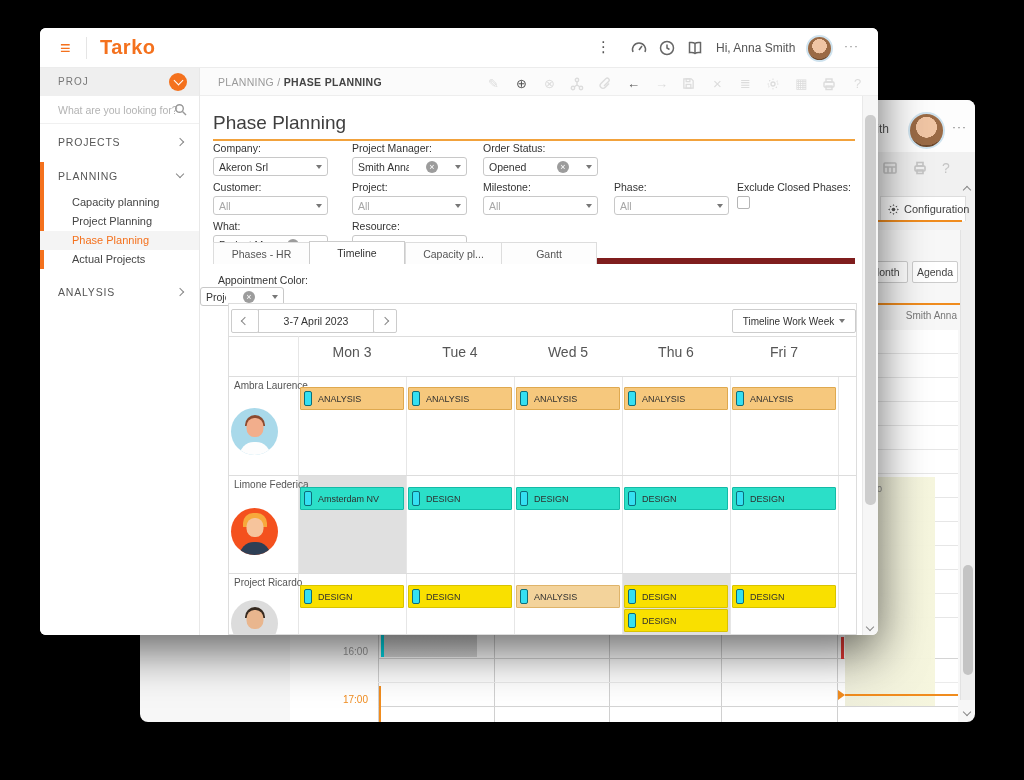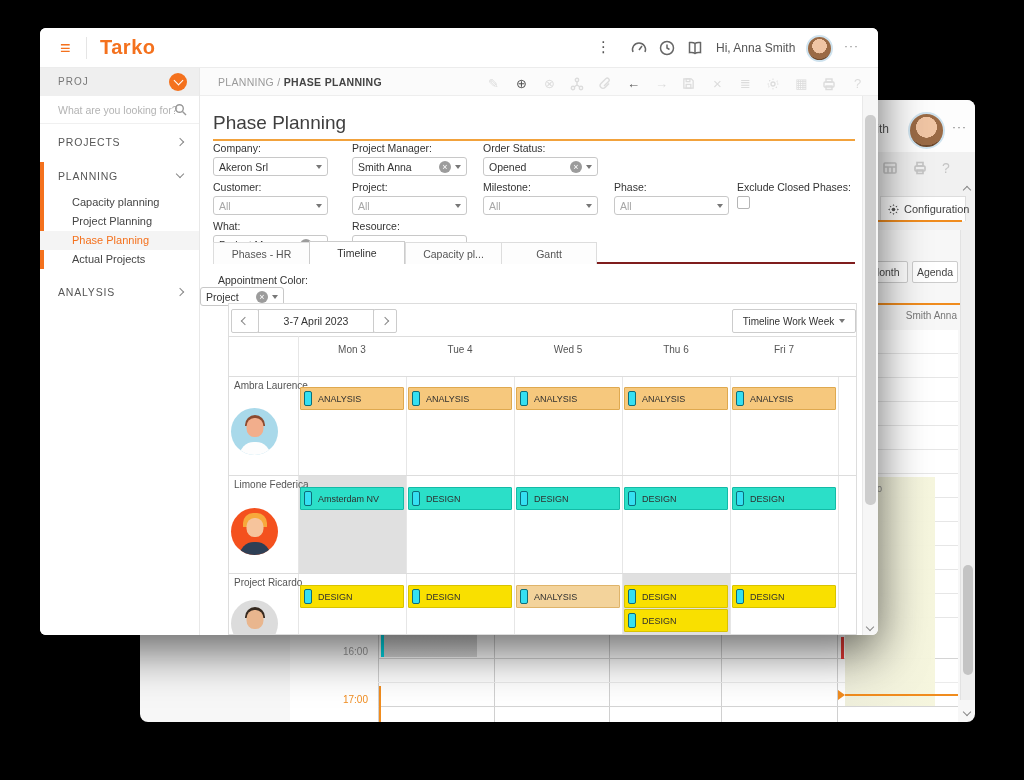--- a/index.html
+++ b/index.html
@@ -64,38 +64,38 @@
   .sub.active .t{color:var(--accent)}
   .actbar{position:absolute;left:0;top:94px;width:4px;height:107px;background:var(--accent)}
   .chev{display:inline-block;width:6px;height:6px;border-right:1.5px solid #888;border-bottom:1.5px solid #888}
   .chev.r{transform:rotate(-45deg)}.chev.d{transform:rotate(45deg)}.chev.u{transform:rotate(-135deg)}.chev.l{transform:rotate(135deg)}
   .chev.w{border-color:#fff;width:7px;height:7px;transform:rotate(45deg);margin-top:-3px}
   
   .pgtitle{position:absolute;left:173px;top:84px;font-size:19px;color:#3f3f3f}
   .titlehr{position:absolute;left:173px;top:111px;width:642px;height:2px;background:#f2a23c}
   .fg{position:absolute}
   .fg .fl{font-size:10.5px;font-weight:normal;color:#333;display:block;margin-bottom:3px}
-  .field{width:115px;height:19px;border:1px solid #c8c8c8;border-radius:3px;background:#fff;display:flex;align-items:center;padding:0 5px;font-size:10.5px;color:#333;gap:4px}
+  .field{width:115px;height:19px;border:1px solid #c8c8c8;border-radius:3px;background:#fff;display:flex;align-items:center;padding:0 5px;font-size:10.5px;color:#333;gap:17px}
   .field .v{flex:1;overflow:hidden;white-space:nowrap}
   .field .v.muted{color:#a6a6a6}
   .clr{width:12px;height:12px;border-radius:50%;background:#9c9c9c;color:#fff;font-size:9px;line-height:12px;text-align:center;flex:none}
   .caret{width:0;height:0;border-left:3.5px solid transparent;border-right:3.5px solid transparent;border-top:4px solid #777;flex:none}
   .cbx{width:13px;height:13px;border:1px solid #b5b5b5;border-radius:2px;background:#fff}
   
-  .tabstrip{position:absolute;left:173px;top:214px;width:642px;height:22px;border-bottom:2px solid #7f1d1d;display:flex}
+  .tabstrip{position:absolute;left:173px;top:214px;width:642px;height:22px;border-bottom:6px solid #7f1d1d;display:flex}
   .tab{width:96px;height:22px;border:1px solid #ddd;border-bottom:none;display:flex;align-items:center;justify-content:center;font-size:10.5px;color:#555;background:#fdfdfd;border-right-width:0}
   .tab:last-of-type{border-right-width:1px}
   .tab.active{background:#fff;height:23px;margin-top:-1px;border:1px solid #ccc;border-bottom:none;color:#333}
   .apclabel{position:absolute;left:178px;top:246px;font-size:10.5px;font-weight:normal;color:#333}
   
   .tlwrap{position:absolute;left:188px;top:275px;width:629px;height:332px;border:1px solid #ddd;background:#fff;overflow:hidden}
   .navbtn{position:absolute;top:5px;height:24px;border:1px solid #ccc;border-radius:2px;background:#fff;display:flex;align-items:center;justify-content:center}
   .navdate{position:absolute;left:29px;top:5px;width:116px;height:24px;border:1px solid #ccc;background:#fff;display:flex;align-items:center;justify-content:center;font-size:10.5px;color:#333}
   .navview{position:absolute;left:503px;top:5px;width:124px;height:24px;border:1px solid #ccc;border-radius:2px;background:#fff;display:flex;align-items:center;justify-content:center;gap:5px;font-size:10px;color:#333}
-  .dayhead{position:absolute;top:40px;width:108px;text-align:center;font-size:10px;color:#555}
+  .dayhead{position:absolute;top:40px;width:108px;text-align:center;font-size:14px;color:#555}
   .vl{position:absolute;width:1px;background:#e6e6e6;bottom:0}
   .hl{position:absolute;left:0;right:0;height:1px;background:#ddd}
   .shade{position:absolute;background:var(--shaded-cell)}
   .rname{position:absolute;font-size:10px;color:#555}
   .bar{position:absolute;height:23px;width:104px;border:1px solid;border-radius:1px;display:flex;align-items:center;font-size:9px;color:#2f2f2f;white-space:nowrap;overflow:hidden}
   .bar .tag{width:8px;height:15px;margin:0 6px 0 3px;background:var(--tab-cyan);border:1.5px solid #0d6d7a;border-radius:2px;flex:none}
   .bar.analysis{background:var(--analysis);border-color:#dfa94f}
   .bar.analysis2{background:var(--analysis-light);border-color:#dfb46a}
   .bar.teal{background:var(--teal);border-color:#13bba7}
   .bar.yellow{background:var(--yellow);border-color:#d8c300}

